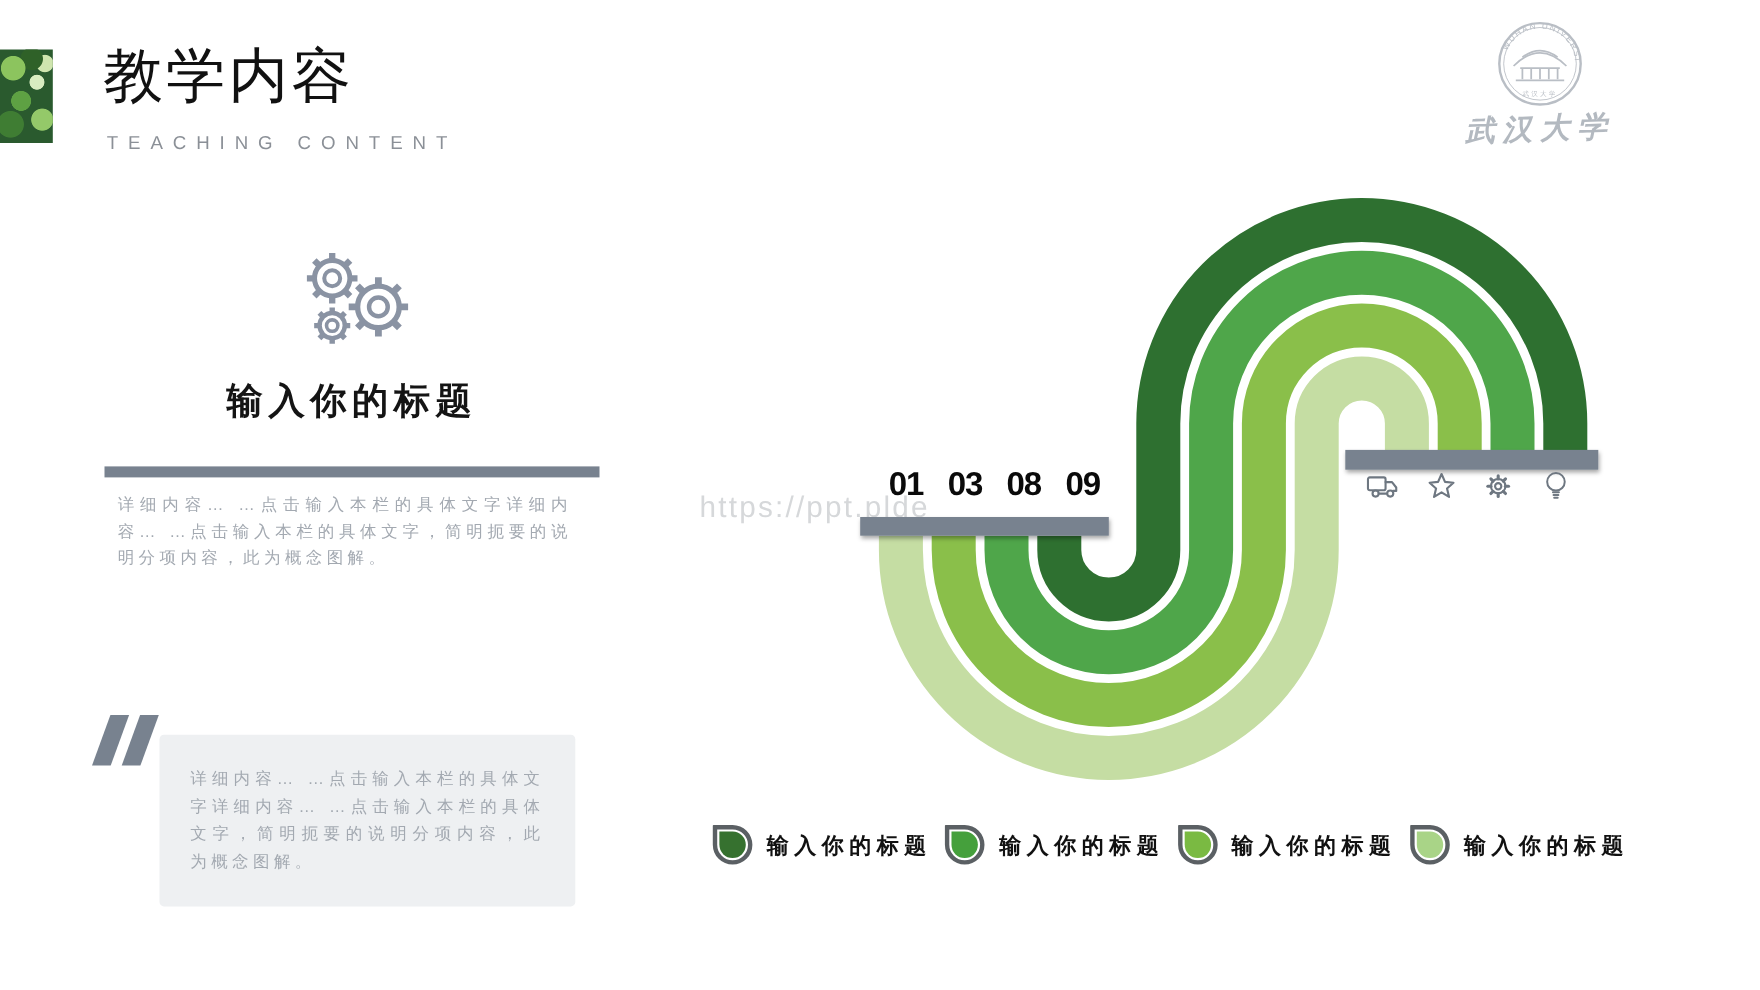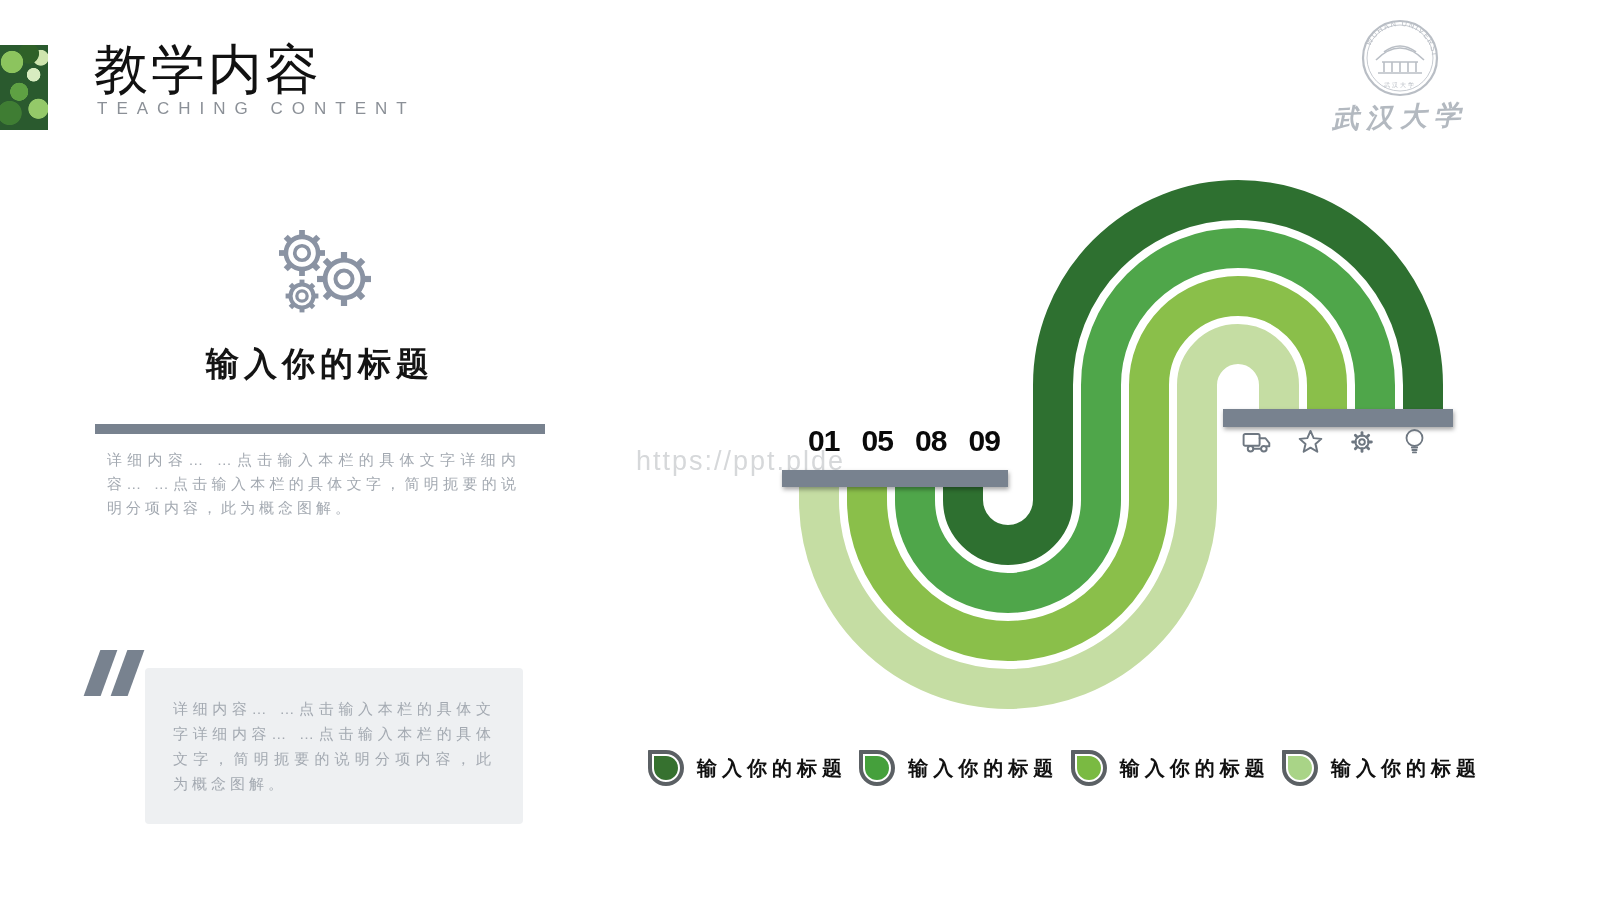--- a/index.html
+++ b/index.html
@@ -11,21 +11,21 @@
       radial-gradient(circle at 25% 20%, #8cc45e 0 14%, transparent 15%),
       radial-gradient(circle at 70% 35%, #d8ecc0 0 10%, transparent 11%),
       radial-gradient(circle at 40% 55%, #5ea143 0 16%, transparent 17%),
       radial-gradient(circle at 80% 75%, #94c969 0 13%, transparent 14%),
       radial-gradient(circle at 20% 80%, #3f7d33 0 15%, transparent 16%),
       radial-gradient(circle at 60% 10%, #2f6128 0 12%, transparent 13%),
       radial-gradient(circle at 85% 15%, #cfe5ae 0 9%, transparent 10%),
       #2a5a2e;}
   .page-title{position:absolute;left:94px;top:40px;margin:0;font-size:54px;line-height:1.1;
       font-weight:400;color:#111;letter-spacing:3px;}
-  .page-subtitle{position:absolute;left:97px;top:99px;font-size:17px;color:#8b9097;
+  .page-subtitle{position:absolute;left:97px;top:120px;font-size:17px;color:#8b9097;
       letter-spacing:9px;font-weight:500;}
   .uni-logo{position:absolute;left:1320px;top:14px;}
   
   .gears-wrap{position:absolute;left:250px;top:215px;}
   .gearstroke{stroke:#8a93a3;fill:none;}
   .section-title{position:absolute;left:95px;top:342px;width:450px;margin:0;text-align:center;
       font-size:33px;font-weight:800;color:#141414;letter-spacing:5px;}
   .divider{position:absolute;left:95px;top:424px;width:450px;height:10px;background:#78828F;}
   .para{position:absolute;left:107px;top:448px;width:413px;margin:0;font-size:15px;
       line-height:24px;letter-spacing:4px;color:#a3a9b1;text-align:justify;}
@@ -141,21 +141,21 @@
       <path d="M 867 487 L 867 500 A 141 141 0 0 0 1149 500 L 1149 385 A 89 89 0 0 1 1327 385 L 1327 409" stroke="#8ABF4A"></path>
       <path d="M 915 487 L 915 500 A 93 93 0 0 0 1101 500 L 1101 385 A 137 137 0 0 1 1375 385 L 1375 409" stroke="#4FA64A"></path>
       <path d="M 963 487 L 963 500 A 45 45 0 0 0 1053 500 L 1053 385 A 185 185 0 0 1 1423 385 L 1423 409" stroke="#2E7030"></path>
     </g>
     <rect x="782" y="470" width="226" height="17" filter="url(#sh)" fill="#78828F"></rect>
     <rect x="1223" y="409" width="230" height="18" filter="url(#sh)" fill="#78828F"></rect>
   </svg>
 
   <div class="numbers">
     <span>01</span>
-    <span>05</span>
+    <span>03</span>
     <span>08</span>
     <span>09</span>
   </div>
 
   <div class="icons-row">
     <svg width="32" height="26" viewBox="0 0 30 24">
       <rect x="1.5" y="4.5" width="15" height="11" rx="1.5"></rect>
       <path d="M16.5 8.5 h5.5 l3.6 4.6 v2.9 h-2.6"></path>
       <circle cx="8" cy="18.3" r="2.6"></circle>
       <circle cx="20.5" cy="18.3" r="2.6"></circle>

